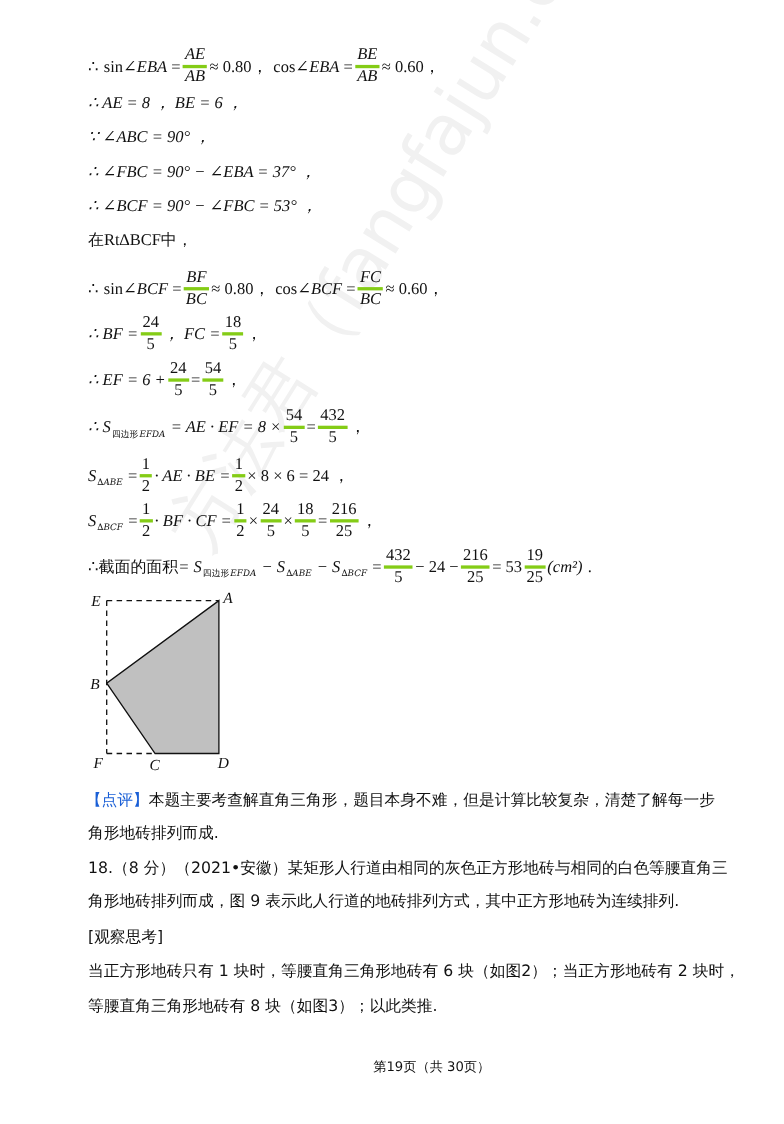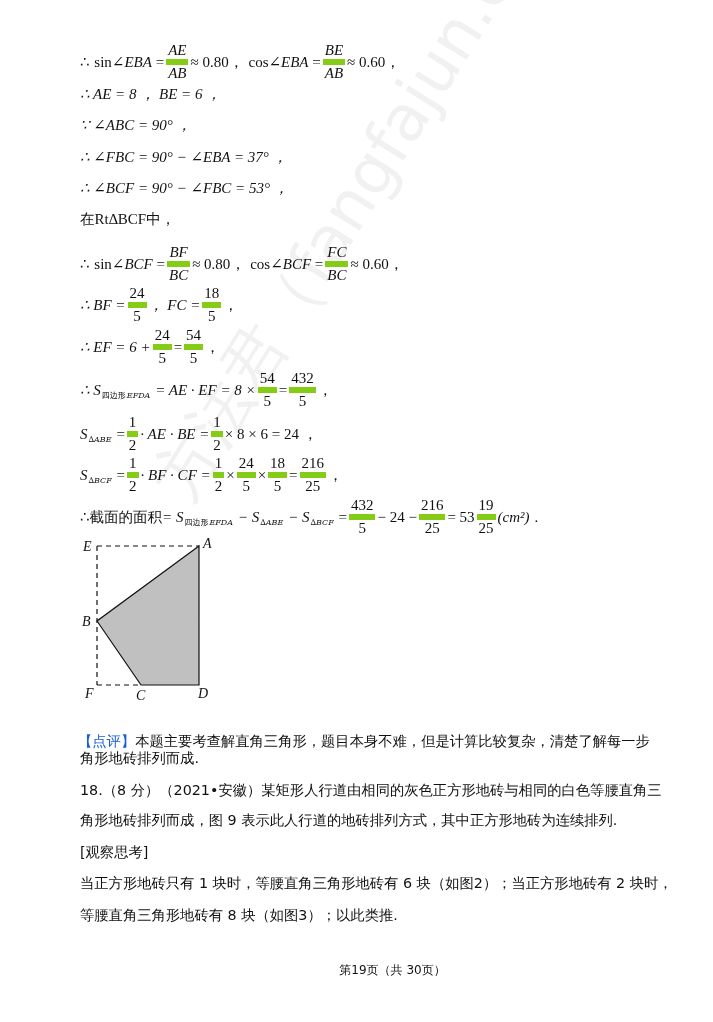--- a/index.html
+++ b/index.html
@@ -5,21 +5,21 @@
   html, body { margin:0; padding:0; background:#ffffff; }
   body { width:713px; height:1022px; position:relative; overflow:hidden;
          font-family:"DejaVu Serif","Liberation Serif",serif; color:#111; }
   .line { position:absolute; left:80px; white-space:nowrap; font-size:15px; line-height:20px;
           display:flex; align-items:center; }
   .m { font-family:"Liberation Serif","DejaVu Serif",serif; font-style:italic; }
   .r { font-family:"Liberation Serif","DejaVu Serif",serif; font-style:normal; }
   .cn { font-family:"DejaVu Sans","Liberation Sans",sans-serif; font-size:14.5px; }
   .frac { display:inline-flex; flex-direction:column; align-items:center; vertical-align:middle;
           margin:0 2px; font-family:"Liberation Serif",serif; font-size:15px; line-height:17px; }
-  .frac .num { border-bottom:6px solid #84cc16; padding:0 2px; }
+  .frac .num { border-bottom:3px solid #84cc16; padding:0 2px; }
   .frac .den { padding:0 2px; }
   .frac.it span { font-style:italic; }
   .sub { font-size:8px; font-style:italic; position:relative; top:6px; margin-left:1px; }
   .subcn { font-size:8px; font-family:"DejaVu Sans",sans-serif; position:relative; top:6px; margin-left:1px; }
   .text-line { position:absolute; left:80px; white-space:nowrap; font-family:"DejaVu Sans","Liberation Sans",sans-serif;
                font-size:14.3px; line-height:20px; color:#111; }
   .blue { color:#1a5fd6; }
   .footer { position:absolute; left:0; width:713px; top:962px; text-align:center;
             font-family:"DejaVu Sans",sans-serif; font-size:12px; color:#111;margin-left:36px; }
   .watermark { position:absolute; left:170px; top:450px; transform:rotate(-58deg); transform-origin:left center;
@@ -220,21 +220,21 @@
 
     <polygon points="119,11 17,86 61,150 119,150" fill="#c0c0c0" stroke="#111" stroke-width="1.2"></polygon>
     <text x="3" y="16">E</text>
     <text x="123" y="13">A</text>
     <text x="2" y="91">B</text>
     <text x="5" y="163">F</text>
     <text x="56" y="165">C</text>
     <text x="118" y="163">D</text>
   </svg>
 
-  <div class="text-line" style="top:718px; left:78px;margin-top:13px;">
+  <div class="text-line" style="top:718px; left:78px;">
     <span class="blue">【点评】</span><span>本题主要考查解直角三角形，题目本身不难，但是计算比较复杂，清楚了解每一步</span>
   </div>
   <div class="text-line" style="top:748px;">角形地砖排列而成.</div>
 
   <div class="text-line" style="top:780px;">18.（8 分）（2021•安徽）某矩形人行道由相同的灰色正方形地砖与相同的白色等腰直角三</div>
   <div class="text-line" style="top:810px;">角形地砖排列而成，图 9 表示此人行道的地砖排列方式，其中正方形地砖为连续排列.</div>
   <div class="text-line" style="top:842px;">[观察思考]</div>
   <div class="text-line" style="top:873px;">当正方形地砖只有 1 块时，等腰直角三角形地砖有 6 块（如图2）；当正方形地砖有 2 块时，</div>
   <div class="text-line" style="top:905px;">等腰直角三角形地砖有 8 块（如图3）；以此类推.</div>
 

